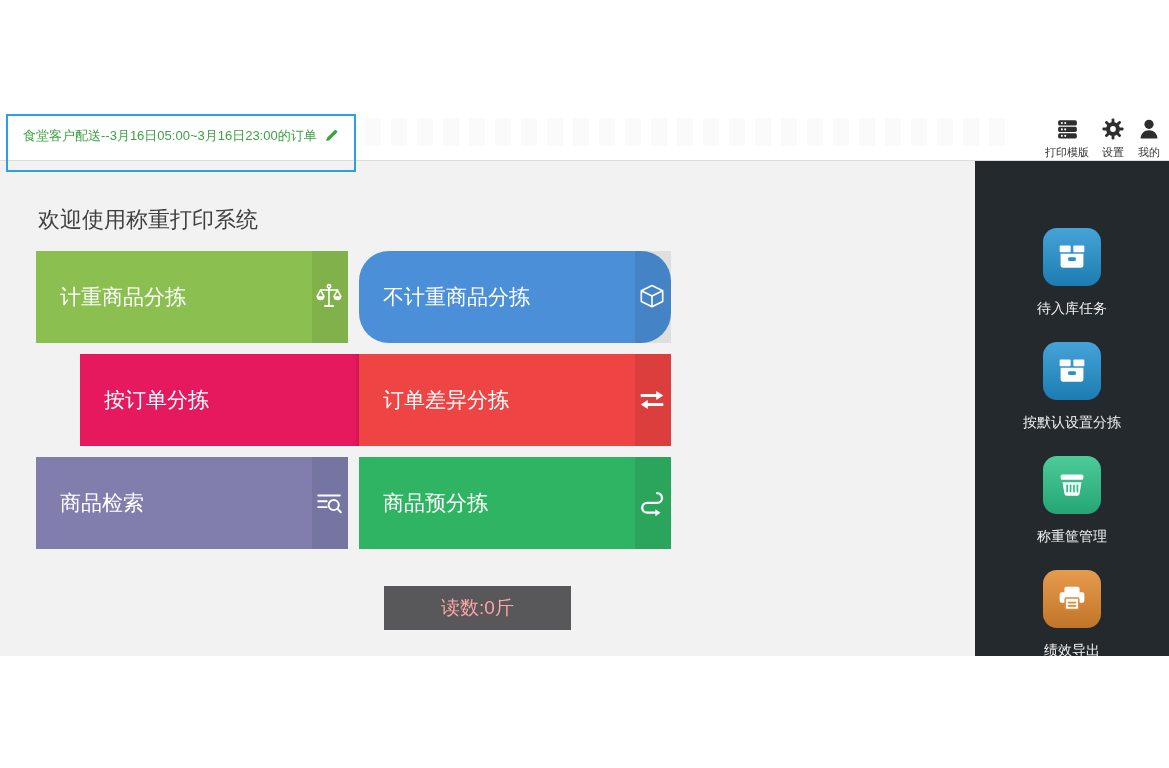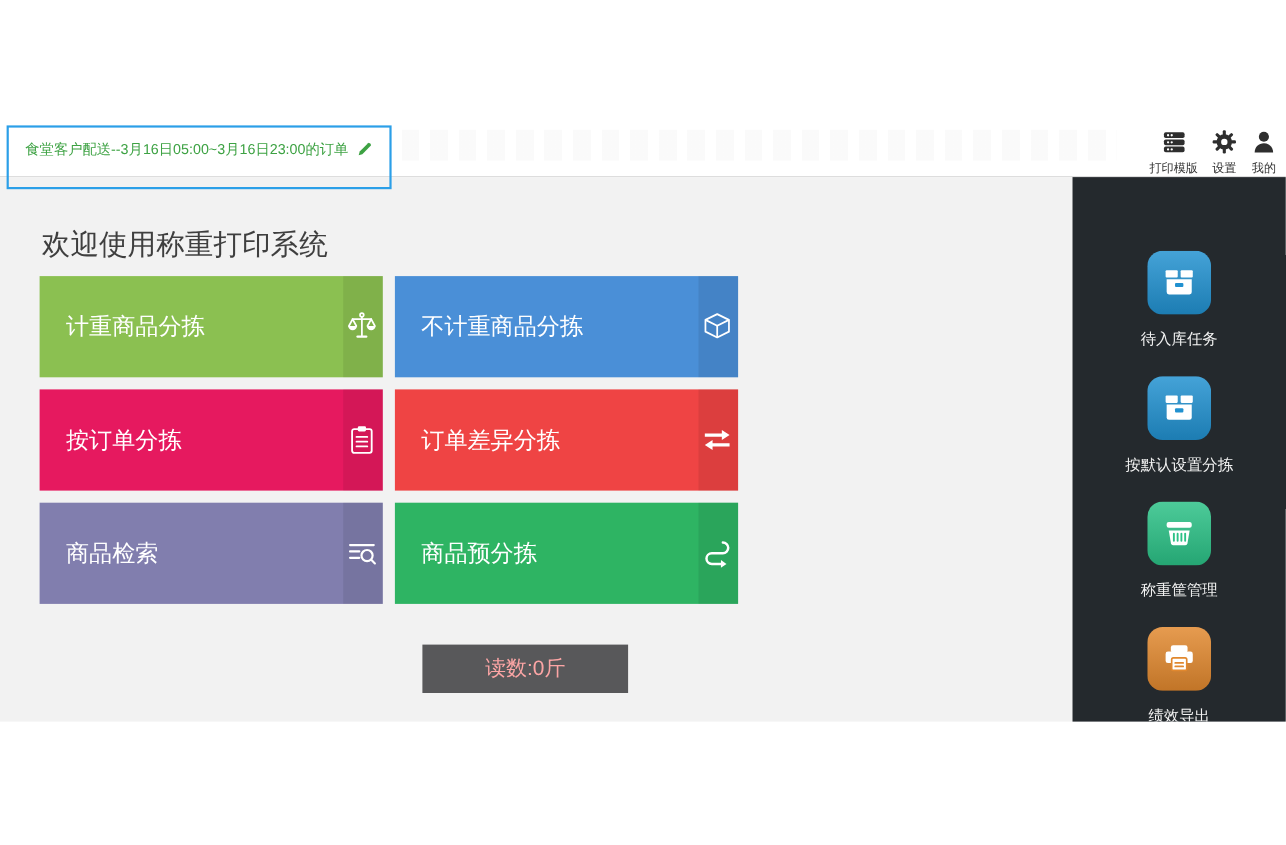--- a/index.html
+++ b/index.html
@@ -19,21 +19,21 @@
   .order-banner-text { color:#3da243; font-size:13px; line-height:17px; white-space:nowrap; }
   .pencil { margin-left:7px; display:inline-flex; margin-top:1px; }
 
   .header-actions { position:absolute; right:8px; top:116px; display:flex; gap:12px; }
   .h-action { display:flex; flex-direction:column; align-items:center; cursor:pointer; }
   .h-action .h-icon { height:26px; display:flex; align-items:center; color:#2e2e2e; }
   .h-action .h-label { font-size:11px; color:#333333; margin-top:3px; white-space:nowrap; }
 
   
   .main { position:absolute; left:0; top:161px; width:975px; height:495px; background:#f2f2f2; }
-  .welcome { position:absolute; left:38px; top:44px; font-size:26px; color:#3f3f3f; }
+  .welcome { position:absolute; left:38px; top:44px; font-size:22px; color:#3f3f3f; }
 
   .tile-grid { position:absolute; left:36px; top:90px; display:grid;
     grid-template-columns:312px 312px; column-gap:36px; row-gap:25px;gap:11px; }
   .tile { position:relative; width:312px; height:92px; display:flex; align-items:center;
     padding-left:24px; color:#ffffff; font-size:21px; cursor:pointer; }
   .tile-label { position:relative; z-index:2; }
   .tile-stripe { position:absolute; right:0; top:0; width:36px; height:100%;
     background:rgba(0,0,0,0.08); display:flex; align-items:center; justify-content:center; color:#ffffff; }
   .tile-stripe svg { margin-right:2px; }
 
@@ -129,34 +129,34 @@
               <path d="M7 8.6 L3.4 15.3 M7 8.6 L10.6 15.3"></path>
               <path d="M25 8.6 L21.4 15.3 M25 8.6 L28.6 15.3"></path>
               <path d="M11.8 25.6 H20.2" stroke-width="2.3"></path>
             </g>
             <path d="M2.8 15.3 a4.2 4.2 0 0 0 8.4 0 z" fill="currentColor"></path>
             <path d="M20.8 15.3 a4.2 4.2 0 0 0 8.4 0 z" fill="currentColor"></path>
           </svg>
         </span>
       </div>
 
-      <div class="tile" style="background-color: rgb(74, 143, 215);">
+      <div class="tile" style="background-color: rgb(74, 143, 215); border-radius: 30px;">
         <span class="tile-label">不计重商品分拣</span>
         <span class="tile-stripe">
           <svg width="30" height="30" viewBox="0 0 32 32">
             <g fill="none" stroke="currentColor" stroke-width="1.7" stroke-linejoin="round">
               <path d="M16 3.8 L27.4 9.4 V20.8 L16 26.4 L4.6 20.8 V9.4 Z"></path>
               <path d="M4.6 9.4 L16 15 L27.4 9.4"></path>
               <path d="M16 15 V26.4"></path>
             </g>
           </svg>
         </span>
       </div>
 
-      <div class="tile" style="background-color: rgb(230, 25, 95);">
+      <div class="tile" style="background-color: rgb(230, 25, 95); margin-left: 44px;">
         <span class="tile-label">按订单分拣</span>
         <span class="tile-stripe">
           <svg width="30" height="30" viewBox="0 0 32 32">
             <g fill="none" stroke="currentColor" stroke-width="1.8" stroke-linecap="round">
               <rect x="6.5" y="5.5" width="19" height="23" rx="2"></rect>
               <path d="M10.8 13 H21.2 M10.8 17.6 H21.2 M10.8 22.2 H21.2"></path>
             </g>
             <rect x="12" y="2.6" width="8" height="5.2" rx="1.4" fill="currentColor"></rect>
           </svg>
         </span>

